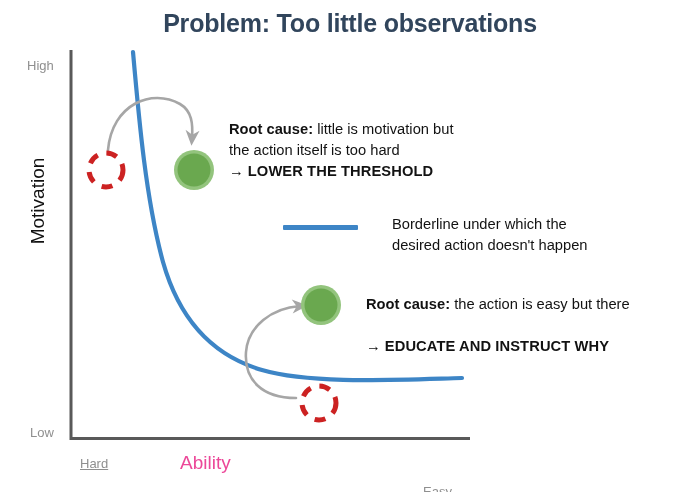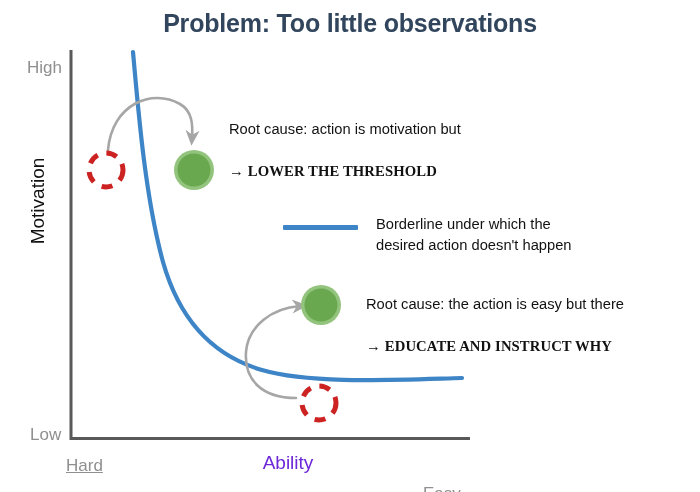--- a/index.html
+++ b/index.html
@@ -44,75 +44,74 @@
     position: absolute;
     left: 0;
     top: 0;
     width: 700px;
     height: 492px;
   }
 
   
   .tick-label {
     position: absolute;
-    font-size: 17px;
+    font-size: 13px;
     color: #8f8f8f;
     white-space: nowrap;
   }
   #tick-high { left: 27px; top: 58px; }
   #tick-low  { left: 30px; top: 413px; margin-top: 12px; }
-  #tick-hard { left: 66px; top: 456px; text-decoration: underline; }
+  #tick-hard { left: 80px; top: 456px; text-decoration: underline; }
   #tick-easy { left: 423px; top: 456px; margin-top: 28px; }
 
   #axis-title-y {
     position: absolute;
     left: -22px;
     top: 190px;
     width: 120px;
     text-align: center;
     transform: rotate(-90deg);
     transform-origin: center center;
     font-size: 19px;
     color: #111111;
     white-space: nowrap;
   }
   #axis-title-x {
     position: absolute;
-    left: 188px;
+    left: 180px;
     top: 452px;
     width: 200px;
-    text-align: center;
     font-size: 19px;
-    color: #6d28d9;
+    color: #ec4899;
     white-space: nowrap;
   }
 
   
   .annotation {
     position: absolute;
     font-size: 14.7px;
     line-height: 21px;
     color: #121212;
     white-space: nowrap;
   }
-  .annotation .lead { font-weight: normal; text-align: right; }
-  .annotation .action { font-weight: bold; letter-spacing: 0.1px; font-family: Liberation Serif, serif; }
+  .annotation .lead { font-weight: bold; text-align: right; }
+  .annotation .action { font-weight: bold; letter-spacing: 0.1px; }
   .annotation .arrow { font-weight: normal; }
 
   #annotation-upper { left: 229px; top: 119px; }
   #annotation-lower { left: 366px; top: 294px; }
 
   
   #legend {
     position: absolute;
     left: 283px;
     top: 214px;
     display: flex;
     align-items: flex-start;
-    gap: 18px;
+    gap: 34px;
   }
   #legend-swatch {
     width: 75px;
     height: 5px;
     background: #3d85c6;
     border-radius: 1px;
     margin-top: 11px;
     flex: none;
   }
   #legend-label {
@@ -167,22 +166,22 @@
 
   <div id="legend">
     <div id="legend-swatch"></div>
     <div id="legend-label">
       <span>Borderline under which the</span><br>
       <span>desired action doesn't happen</span>
     </div>
   </div>
 
   <div class="annotation" id="annotation-upper">
-    <span class="lead">Root cause:</span><span> action is motivation but</span><br>
-    <br>
+    <span class="lead">Root cause:</span><span> little is motivation but</span><br>
+    <span>the action itself is too hard</span><br>
     <span class="arrow">→ </span><span class="action">LOWER THE THRESHOLD</span>
   </div>
 
   <div class="annotation" id="annotation-lower">
     <span class="lead">Root cause:</span><span> the action is easy but there</span><br>
     <br>
     <span class="arrow">→ </span><span class="action">EDUCATE AND INSTRUCT WHY</span>
   </div>
 
 </div>

